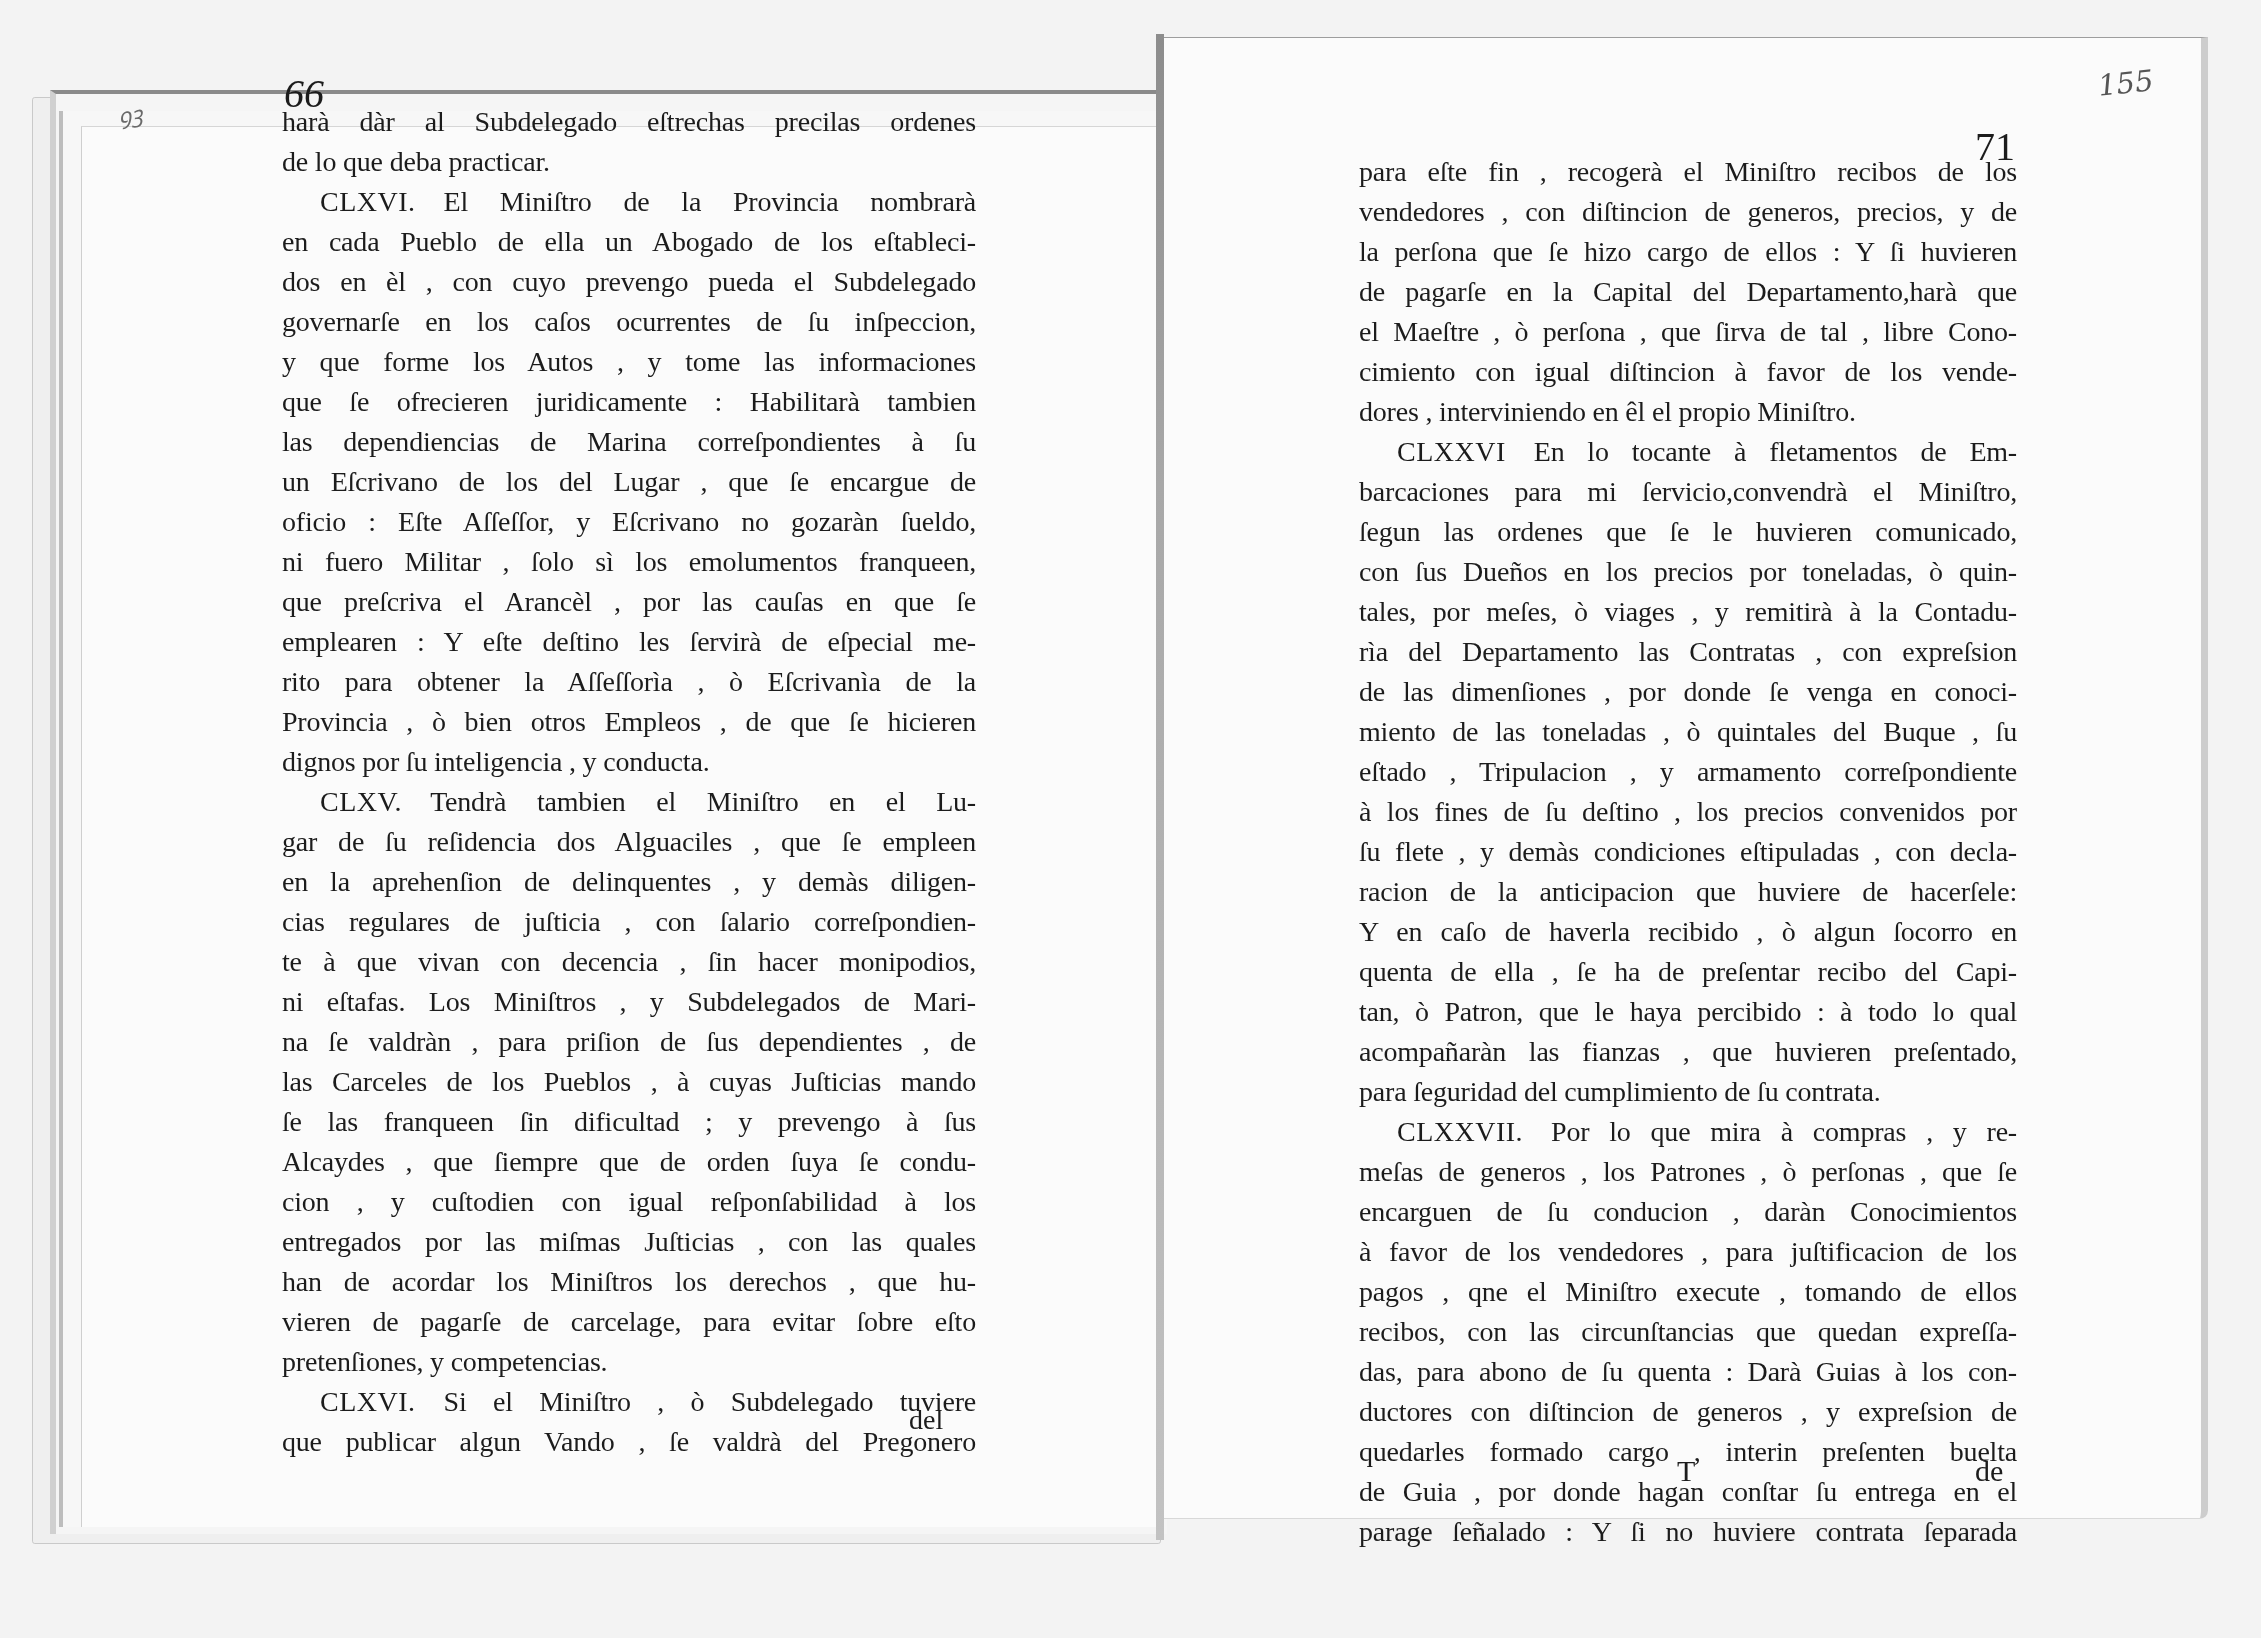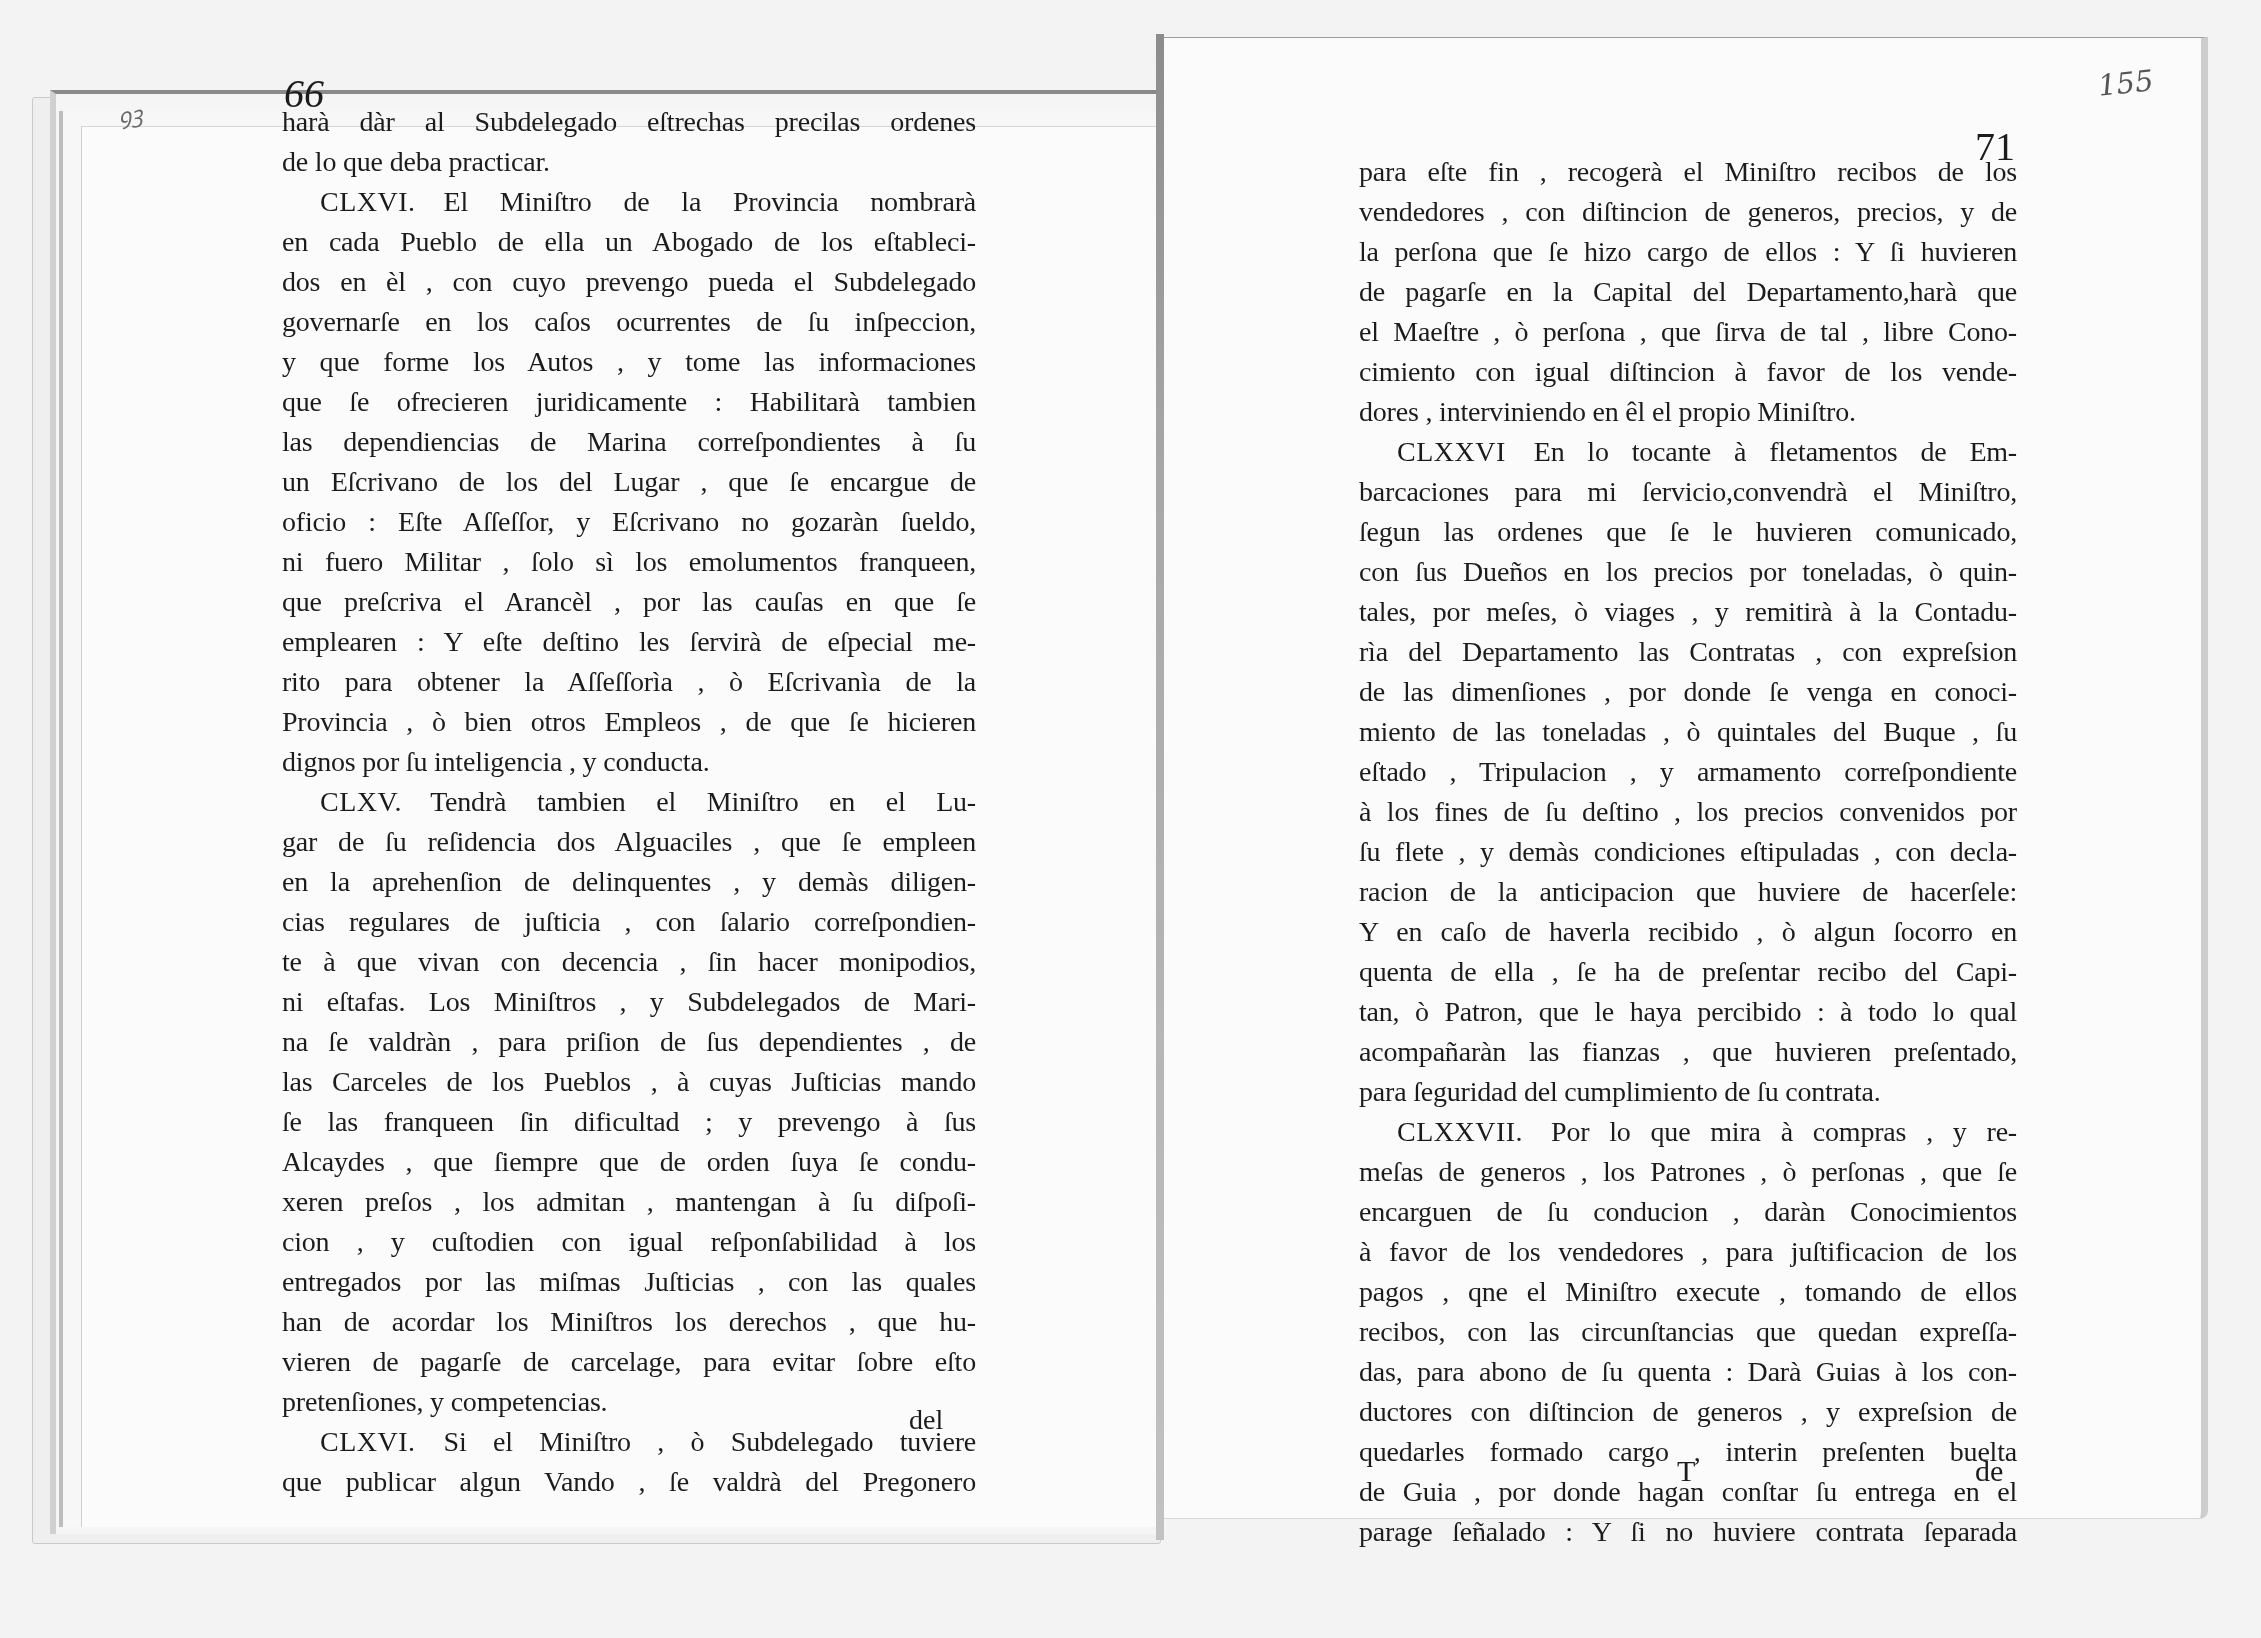--- a/index.html
+++ b/index.html
@@ -69,21 +69,20 @@
     <p class="indent"><span class="sec">CLXV.</span><span>Tendrà tambien el Miniſtro en el Lu-</span></p>
     <p><span>gar de ſu reſidencia dos Alguaciles , que ſe empleen</span></p>
     <p><span>en la aprehenſion de delinquentes , y demàs diligen-</span></p>
     <p><span>cias regulares de juſticia , con ſalario correſpondien-</span></p>
     <p><span>te à que vivan con decencia , ſin hacer monipodios,</span></p>
     <p><span>ni eſtafas. Los Miniſtros , y Subdelegados de Mari-</span></p>
     <p><span>na ſe valdràn , para priſion de ſus dependientes , de</span></p>
     <p><span>las Carceles de los Pueblos , à cuyas Juſticias mando</span></p>
     <p><span>ſe las franqueen ſin dificultad ; y prevengo à ſus</span></p>
     <p><span>Alcaydes , que ſiempre que de orden ſuya ſe condu-</span></p>
-    <p><span>xeren preſos , los admitan , mantengan à ſu diſpoſi-</span></p>
     <p><span>cion , y cuſtodien con igual reſponſabilidad à los</span></p>
     <p><span>entregados por las miſmas Juſticias , con las quales</span></p>
     <p><span>han de acordar los Miniſtros los derechos , que hu-</span></p>
     <p><span>vieren de pagarſe de carcelage, para evitar ſobre eſto</span></p>
     <p class="last"><span>pretenſiones, y competencias.</span></p>
     <p class="indent"><span class="sec">CLXVI.</span><span>Si el Miniſtro , ò Subdelegado tuviere</span></p>
     <p><span>que publicar algun Vando , ſe valdrà del Pregonero</span></p>
   </div>
 <div class="catch-left">del</div>
 

